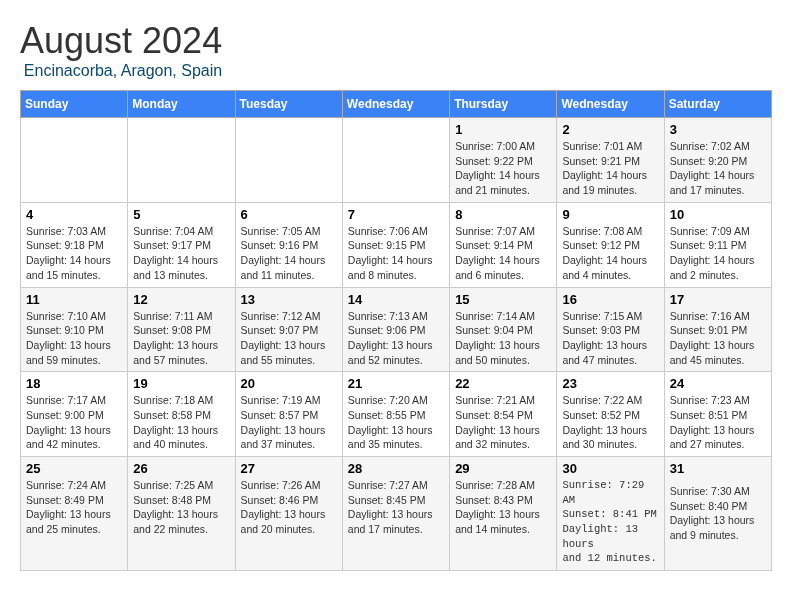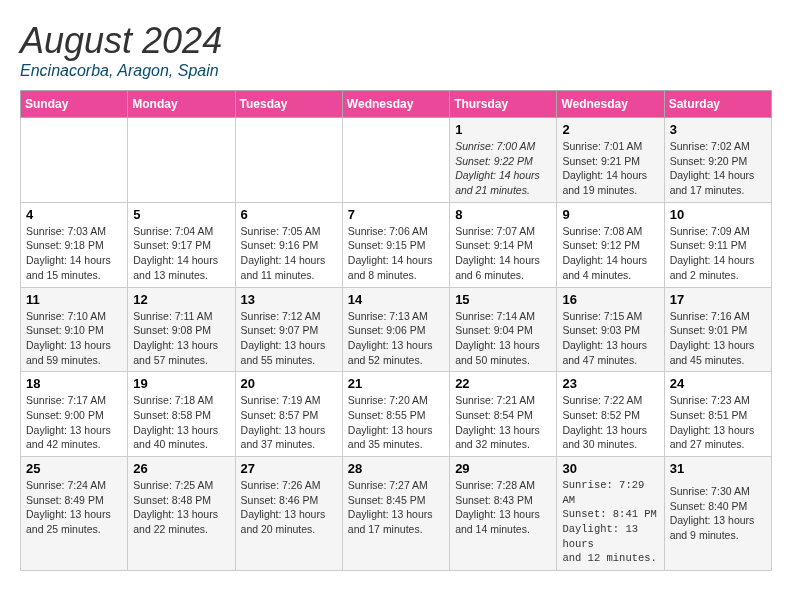--- a/index.html
+++ b/index.html
@@ -25,37 +25,37 @@
       font-size: 18px;
       font-weight: bold;
       line-height: 1.1;
     }
     .logo-general { color: #333; }
     .logo-blue { color: #1a6bbf; }
     .logo-icon {
       width: 30px;
       height: 30px;
     }
-    .title-block { text-align: left; font-style: italic; }
+    .title-block { text-align: right; }
     .month-year {
       font-size: 36px;
       color: #333;
       font-weight: normal;
     }
     .location {
       font-size: 16px;
       color: #0c4a6e;
     }
     table {
       width: 100%;
       border-collapse: collapse;
       font-size: 11px;
     }
     thead tr {
-      background: #ec4899;
+      background: #3b82f6;
       color: #fff;
       margin-left: 35px;
     }
     thead th {
       padding: 6px 4px;
       text-align: left;
       font-size: 12px;
       font-weight: bold;
       border: 1px solid #aaa;
     }
@@ -108,21 +108,21 @@
       </tr>
   </thead>
   <tbody id="calendar-body">
       <tr>
         <td class="empty-cell"></td>
         <td class="empty-cell"></td>
         <td class="empty-cell"></td>
         <td class="empty-cell"></td>
         <td>
           <span class="day-num">1</span>
-          <div class="day-info" style="white-space: pre-line; font-style: italic;">Sunrise: 7:00 AM
+          <div class="day-info" style="white-space: pre-line;">Sunrise: 7:00 AM
 Sunset: 9:22 PM
 Daylight: 14 hours
 and 21 minutes.</div>
         </td>
         <td>
           <span class="day-num">2</span>
           <div class="day-info" style="white-space: pre-line;">Sunrise: 7:01 AM
 Sunset: 9:21 PM
 Daylight: 14 hours
 and 19 minutes.</div>

